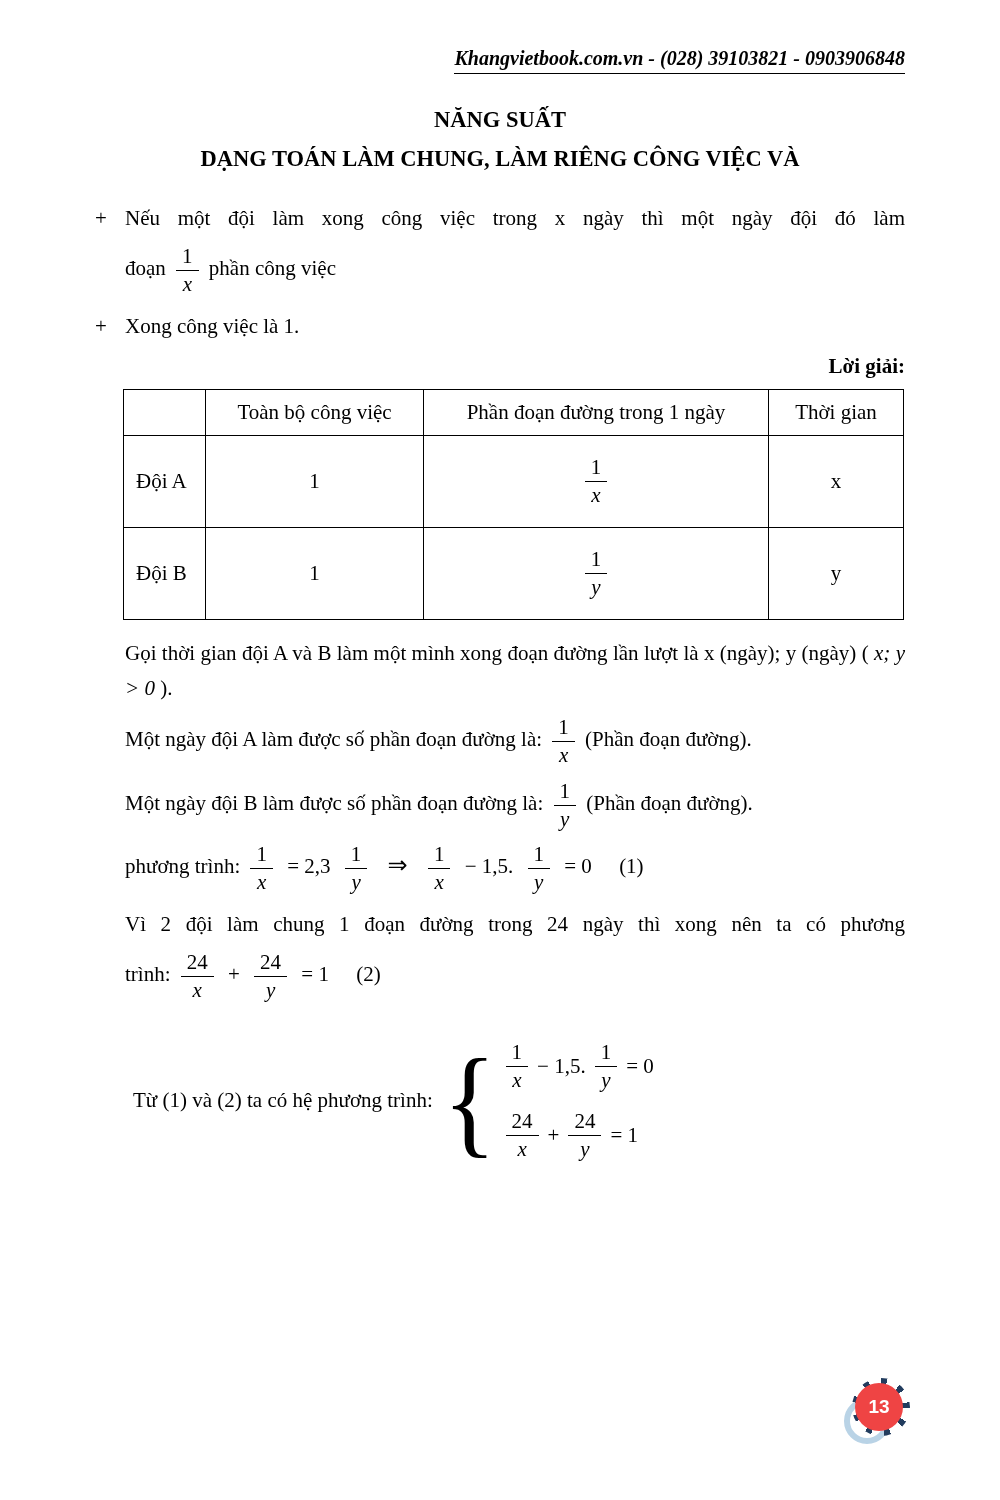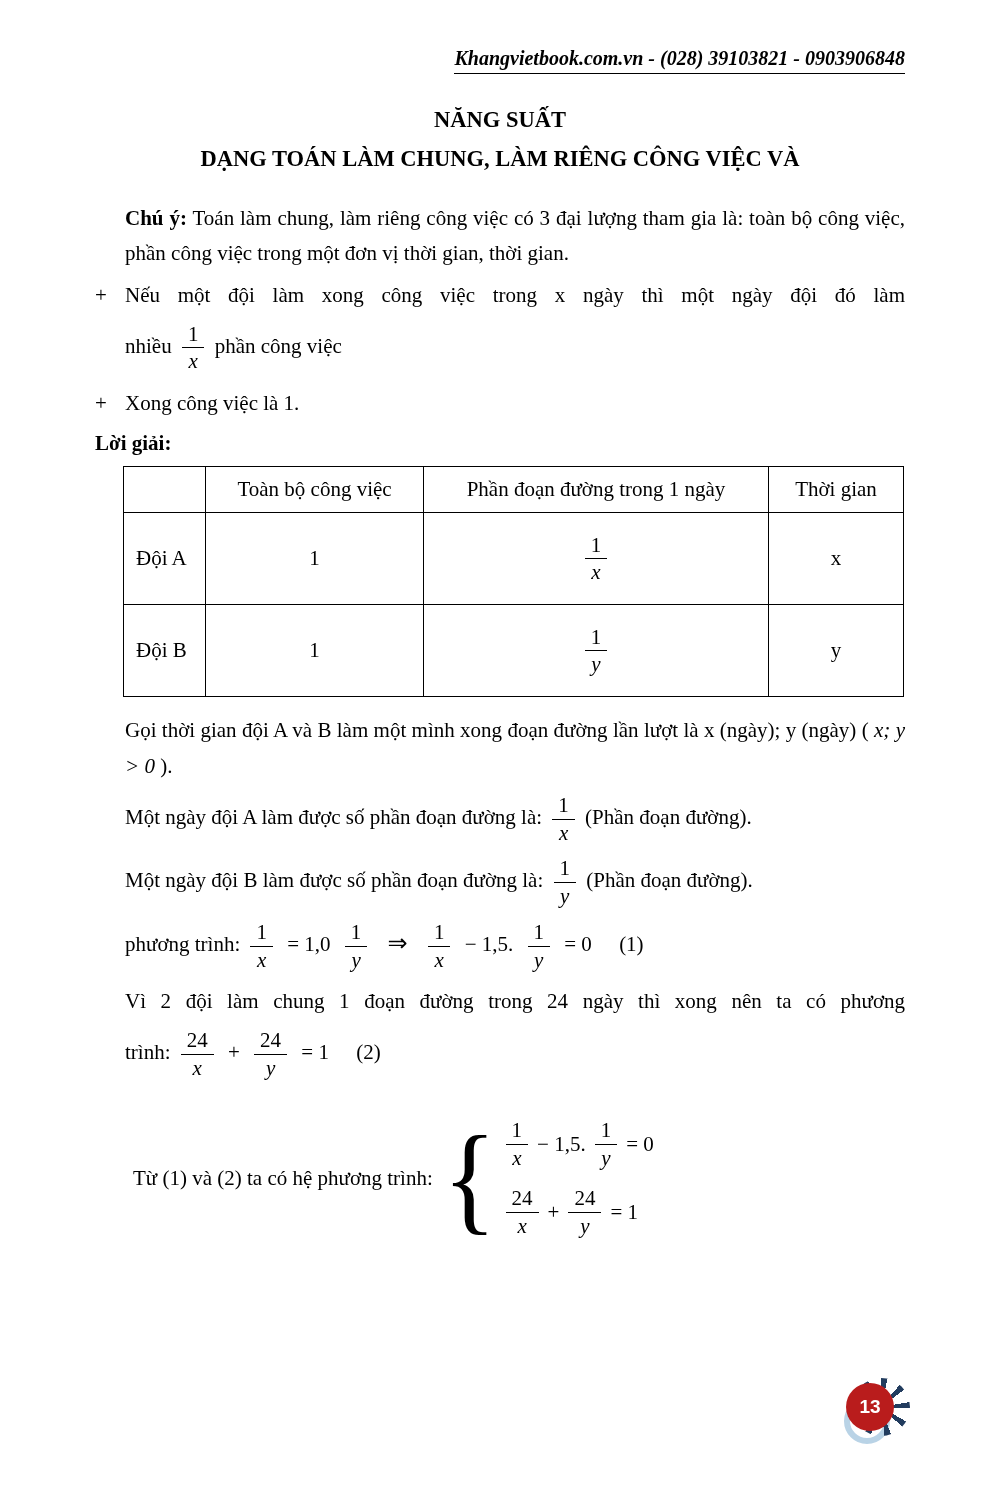--- a/index.html
+++ b/index.html
@@ -33,21 +33,21 @@
   .frac { display:inline-flex; flex-direction:column; align-items:center; vertical-align:middle;
           line-height:1.18; margin:2px 5px; }
   .fnum { border-bottom:1.5px solid #000; padding:0 6px 1px 6px; }
   .fden { padding:1px 6px 0 6px; font-style:italic; }
   .op { margin:0 4px; }
   .implies { margin:0 10px; font-size:24px; }
   .eq-label { margin-left:18px; }
   .mathvar { font-style:italic; }
 
   
-  .solution-heading { text-align:left; font-weight:bold; margin:10px 0 10px 0;font-family:Liberation Serif, serif; }
+  .solution-heading { text-align:right; font-weight:bold; margin:10px 0 10px 0;font-family:Liberation Serif, serif; }
 
   
   .sol-table { border-collapse:collapse; margin:8px 0 16px 28px; }
   .sol-table th, .sol-table td { border:1.5px solid #000; }
   .sol-table th { font-weight:normal; height:46px; text-align:center; padding:2px 8px; }
   .sol-table td { height:92px; text-align:center; vertical-align:middle; padding:2px 8px; }
   .sol-table td.rowlabel { text-align:left; padding-left:12px; }
 
   
   .system-wrap { display:flex; align-items:center; margin:26px 0 0 38px; }
@@ -55,49 +55,45 @@
   .brace { font-size:112px; line-height:140px; font-weight:400; transform:scaleY(1.08); margin-right:4px; }
   .sys-rows { display:flex; flex-direction:column; gap:12px; }
   .sys-row { display:flex; align-items:center; }
 
   
   .badge-wrap { position:absolute; top:1378px; right:90px; width:66px; height:66px; }
   .badge-ring { position:absolute; left:0px; top:20px; width:46px; height:46px;
                 border:6px solid #b9d3e6; border-radius:50%; }
   .badge-gear { position:absolute; right:0; top:0; width:58px; height:58px; border-radius:50%;
                 background:repeating-conic-gradient(#223c5e 0deg 13deg, transparent 13deg 40deg); }
-  .badge-core { position:absolute; right:16px; top:5px; width:48px; height:48px; background:#b91c1c;
+  .badge-core { position:absolute; right:7px; top:5px; width:48px; height:48px; background:#ef4444;
                 border-radius:50%; color:#fff; display:flex; align-items:center; justify-content:center;
                 font-family:"Liberation Sans", sans-serif; font-weight:bold; font-size:19px; }
 </style>
 </head>
 <body>
 
 <div class="page">
 
   <div class="site-header">
     <span class="site-header-text">Khangvietbook.com.vn - (028) 39103821 - 0903906848</span>
   </div>
 
   <div class="doc-title">
     <div>NĂNG SUẤT</div>
     <div>DẠNG TOÁN LÀM CHUNG, LÀM RIÊNG CÔNG VIỆC VÀ</div>
   </div>
 
-  <p class="para">
-    <span class="bold">Chú ý:</span>
-    <span>Toán làm chung, làm riêng công việc có 3 đại lượng tham gia là: toàn bộ công việc, phần công việc trong một đơn vị thời gian, thời gian.</span>
-  </p>
 
   <div>
     <div class="line-just hang">
       <span class="marker">+</span><span>Nếu một đội làm xong công việc trong x ngày thì một ngày đội đó làm</span>
     </div>
     <div class="eq-line">
-      <span>nhiều</span>
+      <span>đoạn</span>
       <span class="frac">
           <span class="fnum">1</span>
           <span class="fden">x</span>
         </span>
       <span>phần công việc</span>
     </div>
   </div>
 
   <p class="para hang">
     <span class="marker">+</span><span>Xong công việc là 1.</span>
@@ -169,21 +165,21 @@
     <span>(Phần đoạn đường).</span>
   </p>
 
   <div>
     <div class="eq-line">
       <span>phương trình:</span>
       <span class="frac">
           <span class="fnum">1</span>
           <span class="fden">x</span>
         </span>
-      <span class="op">= 1,0</span>
+      <span class="op">= 2,3</span>
       <span class="frac">
           <span class="fnum">1</span>
           <span class="fden">y</span>
         </span>
       <span class="implies">⇒</span>
       <span class="frac">
           <span class="fnum">1</span>
           <span class="fden">x</span>
         </span>
       <span class="op">− 1,5.</span>

